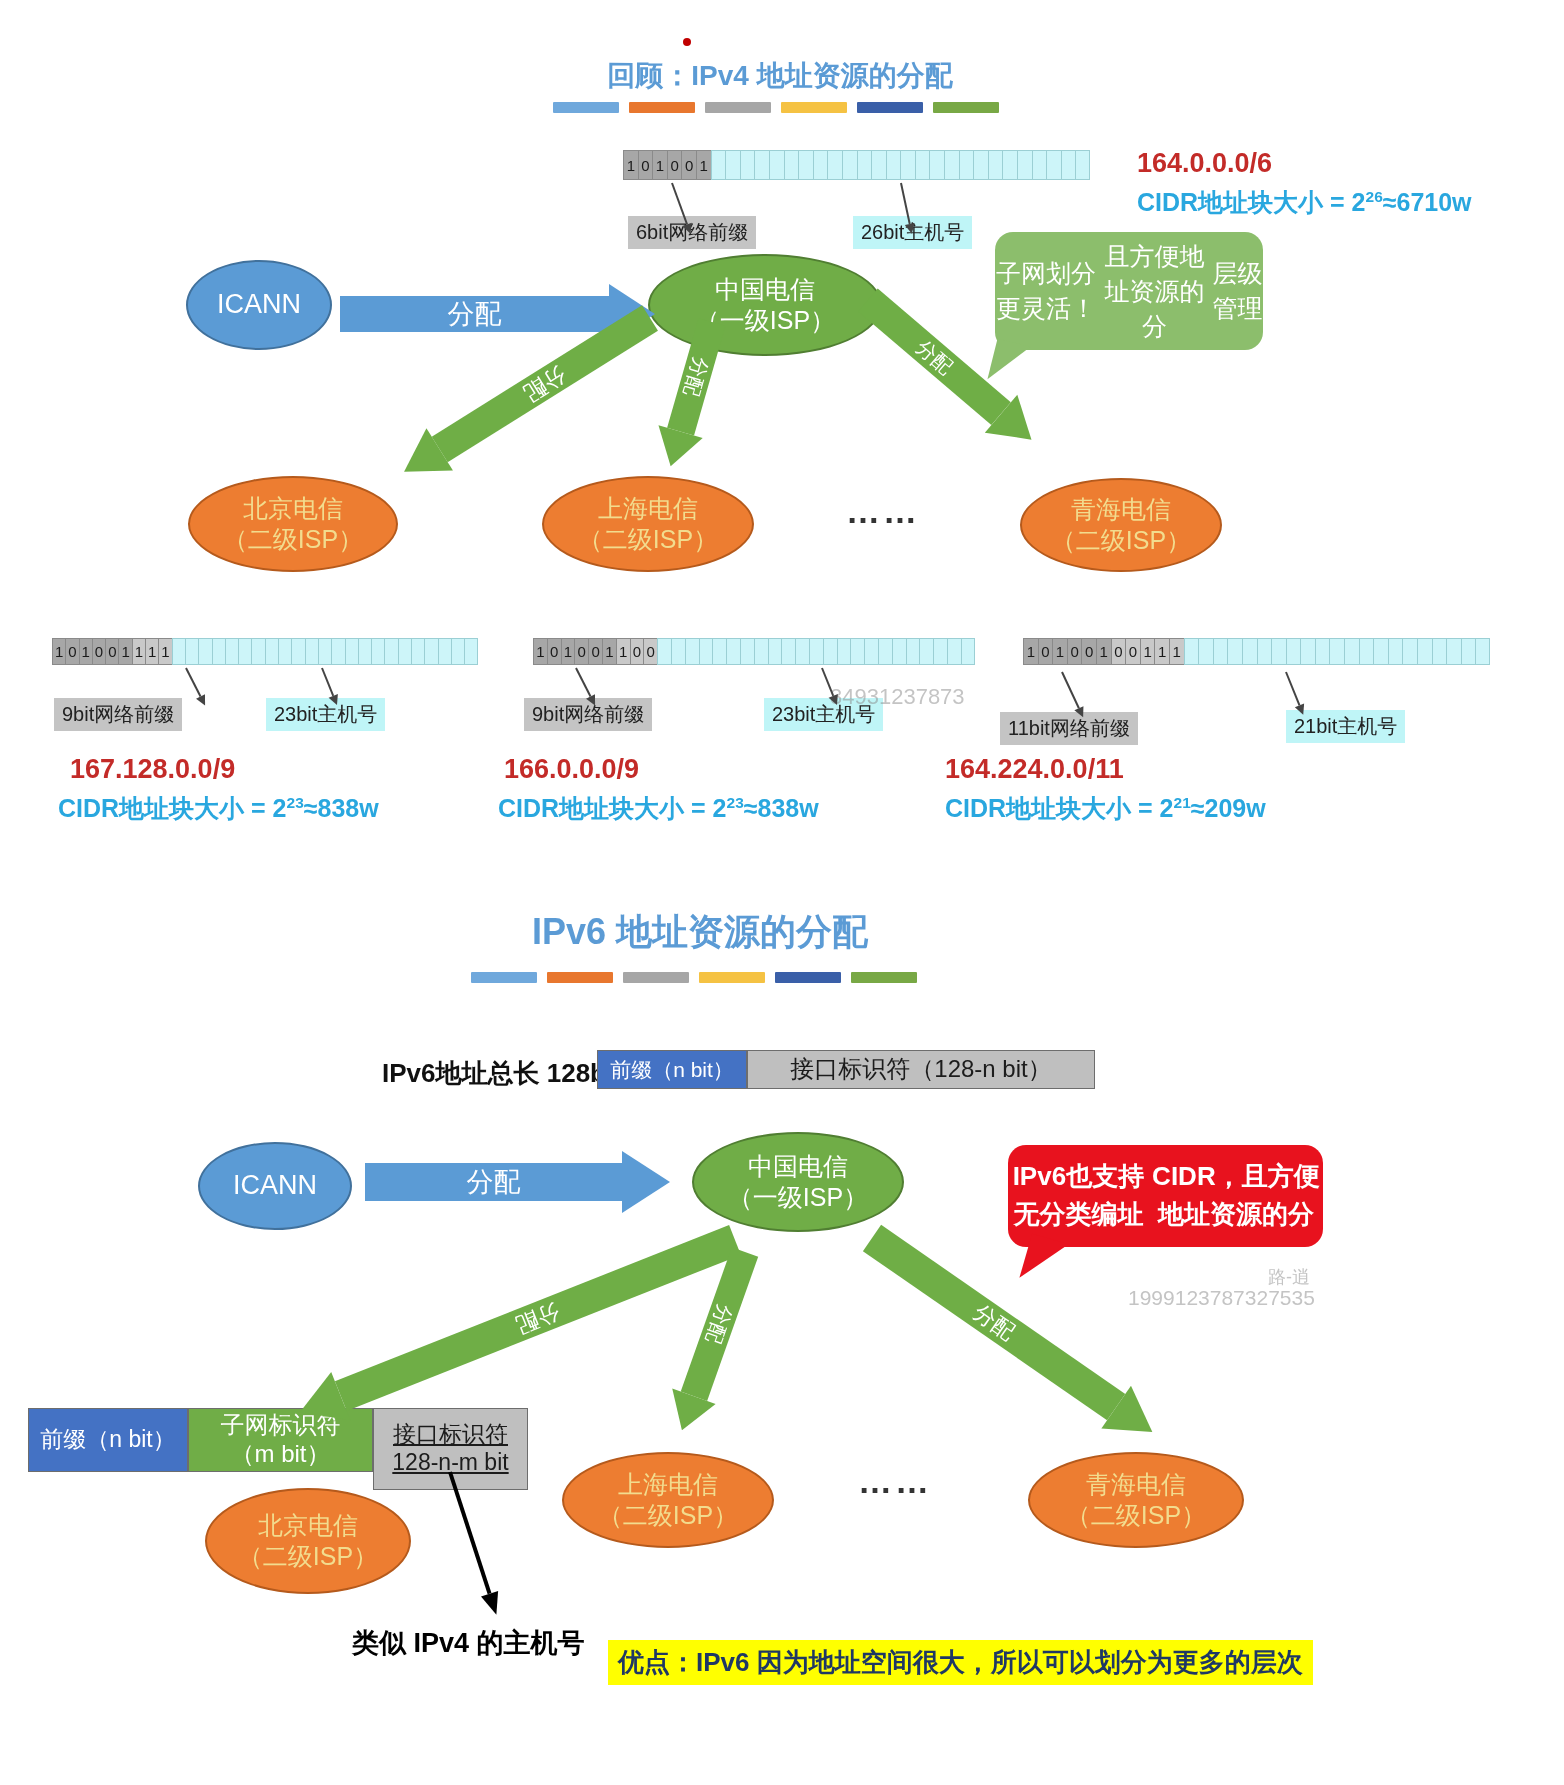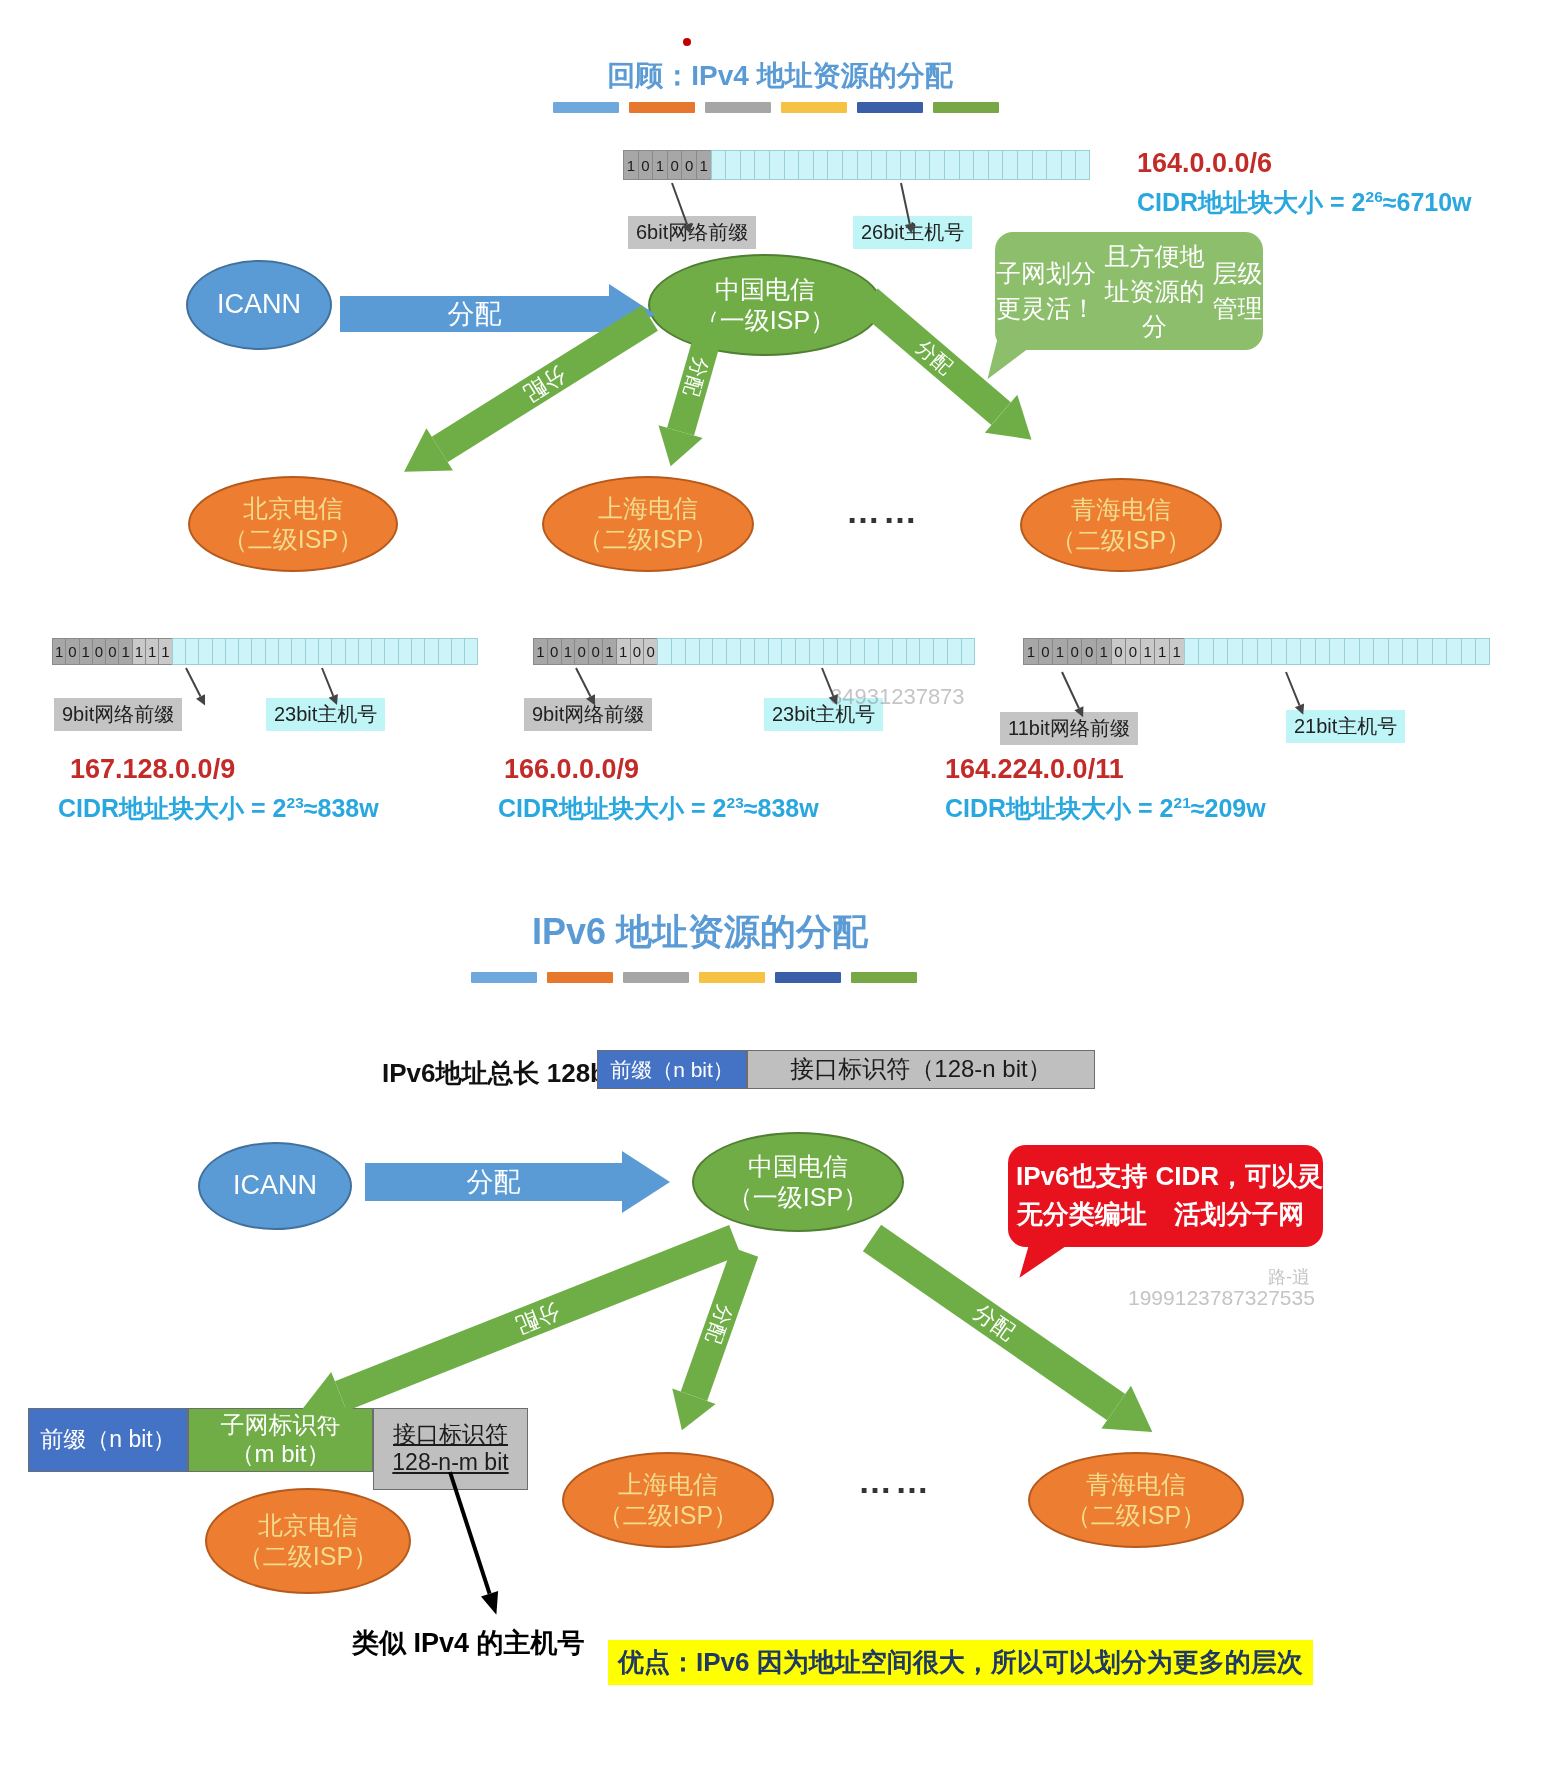--- a/index.html
+++ b/index.html
@@ -276,21 +276,21 @@
 
   <div class="ell ell-blue" style="left:198px;top:1142px;width:150px;height:84px;">
     <span>ICANN</span>
   </div>
   <div class="ell ell-green" style="left:692px;top:1132px;width:208px;height:96px;">
     <span>中国电信</span>
     <span>（一级ISP）</span>
   </div>
   <div class="bubble bubble-red" style="left:1008px;top:1145px;width:315px;height:102px;">
     <span>IPv6也支持无分类编址</span>
-    <span>CIDR，可以灵活划分子网</span>
+    <span>CIDR，且方便地址资源的分</span>
   </div>
   <div class="tail" style="left:1025px;top:1238px;border-top:46px solid #e8121e;border-right:38px solid transparent;transform:rotate(16deg);"></div>
 
   <div class="watermark" style="left:1268px;top:1243px;font-size:18px;">路-逍</div>
   <div class="watermark" style="left:1128px;top:1264px;font-size:21px;">1999123787327535</div>
 
   <div class="seg seg-blue" style="left:28px;top:1408px;width:160px;height:64px;font-size:23px;">
     <span>前缀（n bit）</span>
   </div>
   <div class="seg seg-green" style="left:188px;top:1408px;width:185px;height:64px;font-size:24px;">

